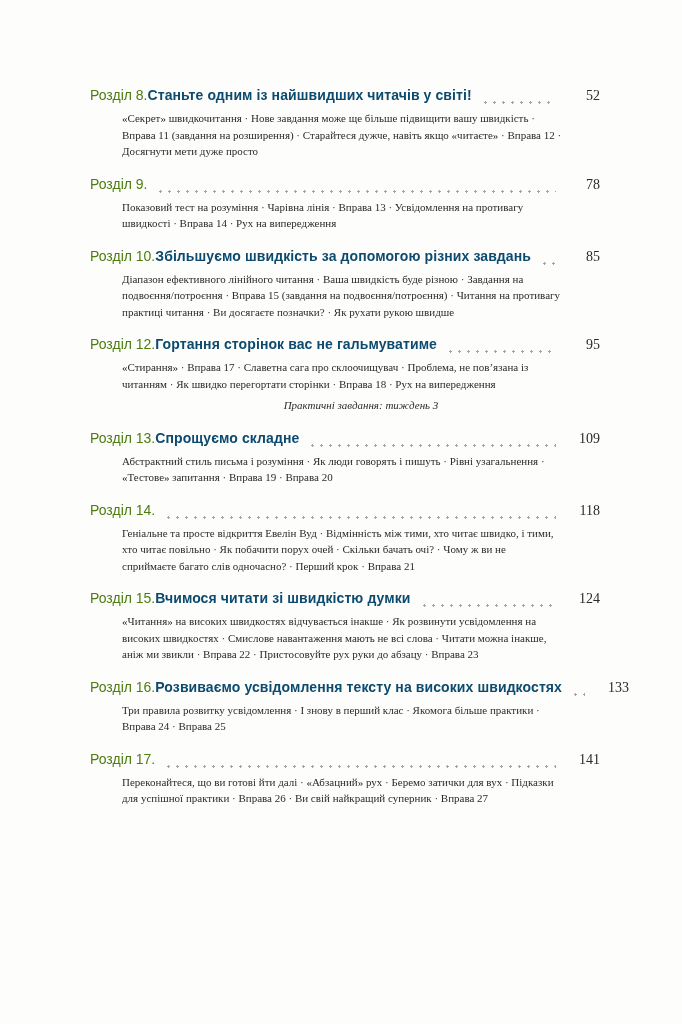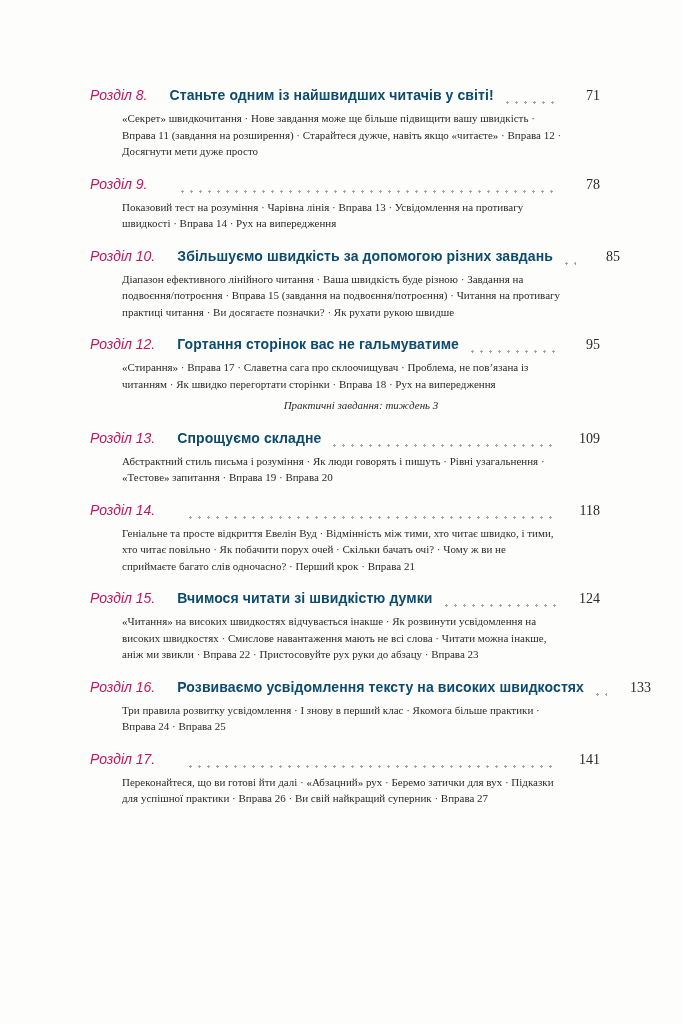--- a/index.html
+++ b/index.html
@@ -25,24 +25,23 @@
     margin: 0 0 15px 0;
   }
   .head {
     display: flex;
     align-items: baseline;
     line-height: 18px;
     white-space: nowrap;
   }
   .chap {
     font-family: "Liberation Sans", sans-serif;
-    font-style: italic;
     font-size: 14px;
-    color: #be185d;
-    margin-right: 22px;
+    color: #4d7c0f;
+    margin-right: 0;
     flex: 0 0 auto;
   }
   .title {
     font-family: "Liberation Sans", sans-serif;
     font-weight: bold;
     font-size: 14px;
     letter-spacing: 0.1px;
     color: #0c4a6e;
     flex: 0 0 auto;
   }
@@ -87,21 +86,21 @@
 </head>
 <body>
 
 <div class="page">
 
   <section class="entry">
     <div class="head">
       <span class="chap">Розділ 8.</span>
       <span class="title">Станьте одним із найшвидших читачів у світі!</span>
       <span class="leader"></span>
-      <span class="pagenum">71</span>
+      <span class="pagenum">52</span>
     </div>
     <p class="summary">«Секрет» швидкочитання · Нове завдання може ще більше підвищити вашу швидкість · Вправа 11 (завдання на розширення) · Старайтеся дужче, навіть якщо «читаєте» · Вправа 12 · Досягнути мети дуже просто</p>
   </section>
 
   <section class="entry">
     <div class="head">
       <span class="chap">Розділ 9.</span>
       <span class="leader"></span>
       <span class="pagenum">78</span>
     </div>

